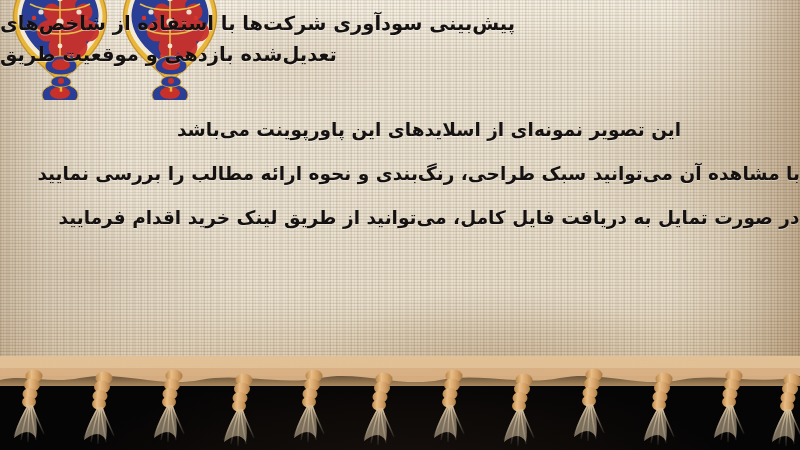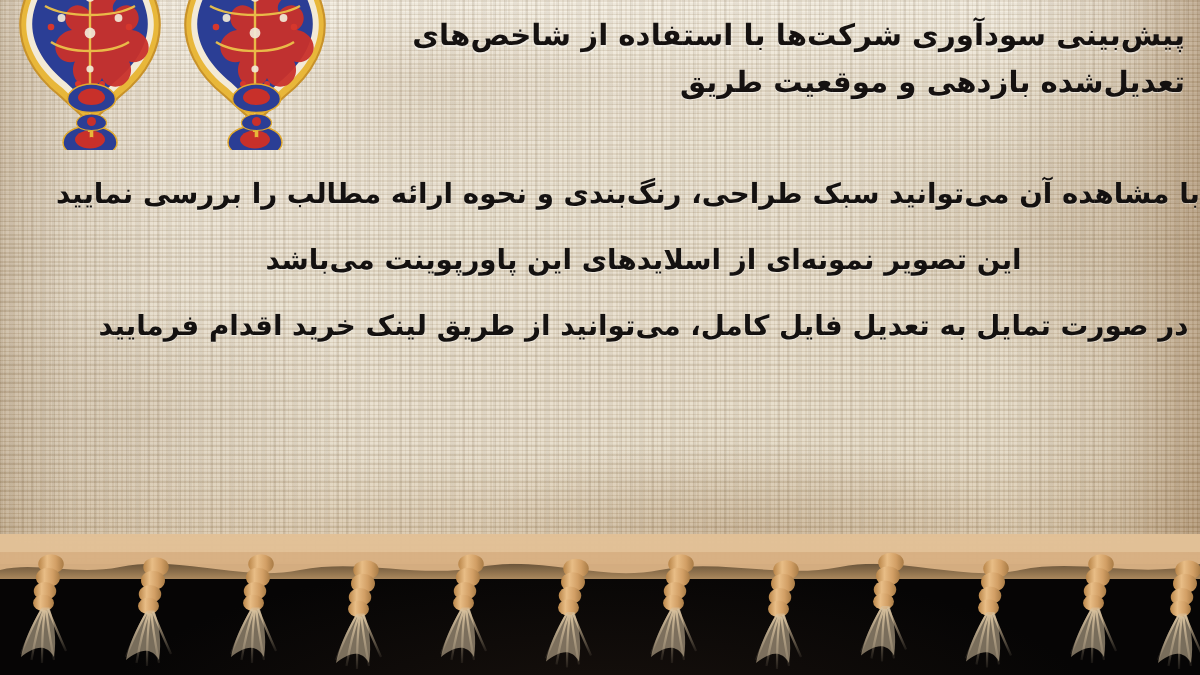--- a/index.html
+++ b/index.html
@@ -109,21 +109,21 @@
   }
   .motif.m1 { left: 8px; }
   .motif.m2 { left: 118px; }
 
   
   .title {
     position: absolute;
     top: 8px;
     left: 0;
     width: 800px;
-    text-align: right;
+    text-align: left;
     font-size: 19.5px;
     font-weight: bold;
     line-height: 31px;
     color: #151110;
     letter-spacing: 0;
     text-shadow: 0 1px 0 rgba(255,255,255,.45);
     padding-right: 10px;
     box-sizing: border-box;
   }
   .title .ln { display: block; white-space: nowrap; }
@@ -272,23 +272,23 @@
       <circle cx="19" cy="40" r="2.6" fill="#c8302a"></circle>
     </svg>
   </div>
 
   <div class="title">
     <span class="ln">پیش‌بینی سودآوری شرکت‌ها با استفاده از شاخص‌های</span>
     <span class="ln">تعدیل‌شده بازدهی و موقعیت طریق</span>
   </div>
 
   <div class="body-text">
+    <span class="ln">این تصویر نمونه‌ای از اسلایدهای این پاورپوینت می‌باشد</span>
     <span class="ln">با مشاهده آن می‌توانید سبک طراحی، رنگ‌بندی و نحوه ارائه مطالب را بررسی نمایید</span>
-    <span class="ln">این تصویر نمونه‌ای از اسلایدهای این پاورپوینت می‌باشد</span>
-    <span class="ln">در صورت تمایل به تعدیل فایل کامل، می‌توانید از طریق لینک خرید اقدام فرمایید</span>
+    <span class="ln">در صورت تمایل به دریافت فایل کامل، می‌توانید از طریق لینک خرید اقدام فرمایید</span>
   </div>
 
   <svg id="fringe" viewBox="0 0 800 94">
     <defs>
       <linearGradient id="cordG" x1="0" y1="0" x2="1" y2="0">
         <stop offset="0%" stop-color="#b98548"></stop>
         <stop offset="35%" stop-color="#e8bd86"></stop>
         <stop offset="70%" stop-color="#d29f65"></stop>
         <stop offset="100%" stop-color="#a87b45"></stop>
       </linearGradient>

